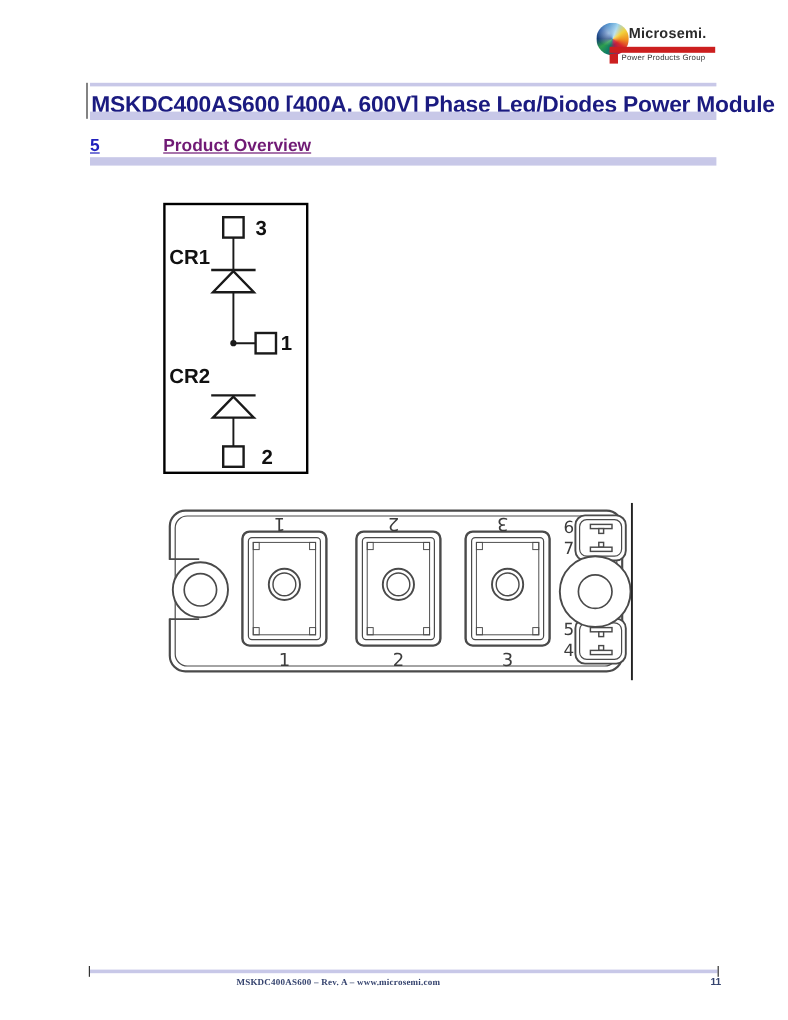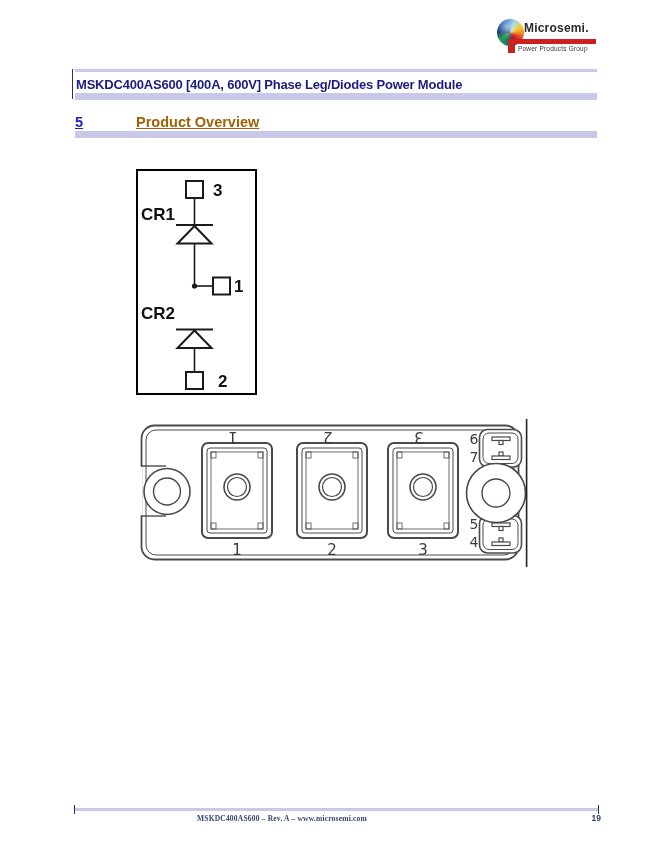--- a/index.html
+++ b/index.html
@@ -15,28 +15,28 @@
   .logo-name{position:absolute;left:524px;top:21px;font-size:12px;font-weight:bold;
     color:#2b2b2b;letter-spacing:.2px;}
   .logo-rule{position:absolute;left:508px;top:39px;width:88px;height:4.5px;background:#cc1f1f;}
   .logo-flag{position:absolute;left:508px;top:44.5px;width:7px;height:8px;background:#cc1f1f;}
   .logo-tagline{position:absolute;left:518px;top:45px;font-size:6.5px;color:#333;
     letter-spacing:.2px;}
 
   
   .rule-thin{position:absolute;left:75px;top:69px;width:522px;height:2.7px;background:#c8c8e8;}
   .hdr-tick{position:absolute;left:72px;top:69px;width:1.3px;height:30px;background:#333;}
-  .doc-title{position:absolute;left:76px;top:77px;width:500px;font-size:13px;font-weight:bold;
+  .doc-title{position:absolute;left:76px;top:77px;width:500px;font-size:19px;font-weight:bold;
     color:#1b1b80;letter-spacing:-0.2px;white-space:nowrap;}
   .title-bar{position:absolute;left:75px;top:93px;width:522px;height:6.5px;background:#c8c8e8;}
 
   .sec-num{position:absolute;left:75px;top:114px;font-size:14.5px;font-weight:bold;
     color:#2121bd;text-decoration:underline;}
   .sec-title{position:absolute;left:136px;top:114px;font-size:14.5px;font-weight:bold;
-    color:#a16207;text-decoration:underline;}
+    color:#701a75;text-decoration:underline;}
   .sec-bar{position:absolute;left:75px;top:131px;width:522px;height:6.5px;background:#c8c8e8;}
 
   
   .schematic-box{position:absolute;left:136px;top:169px;width:117px;height:222px;
     border:2px solid #000;background:#fff;}
   .module-box{position:absolute;left:139px;top:419px;width:389px;height:148px;background:#fff;}
 
   svg text{font-family:"Liberation Sans",sans-serif;}
   .sch-label{font-size:17px;font-weight:bold;fill:#111;}
   .mod-label{font-size:15px;font-weight:400;fill:#3c3c3c;font-family:"DejaVu Sans",sans-serif;}
@@ -189,15 +189,15 @@
       <text class="pin-label" x="335" y="128" text-anchor="middle">4</text>
 
       <rect x="386.8" y="0" width="1.6" height="148" fill="#222" stroke="none"></rect>
     </svg>
   </div>
 
   <div class="foot-rule"></div>
   <div class="foot-tick-l"></div>
   <div class="foot-tick-r"></div>
   <div class="foot-text">MSKDC400AS600 – Rev. A – www.microsemi.com</div>
-  <div class="page-num">19</div>
+  <div class="page-num">11</div>
 
 </div>
 
 </body></html>

